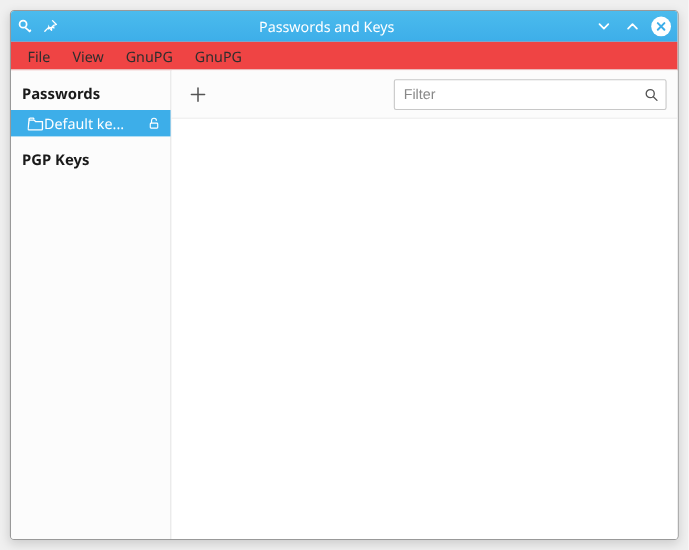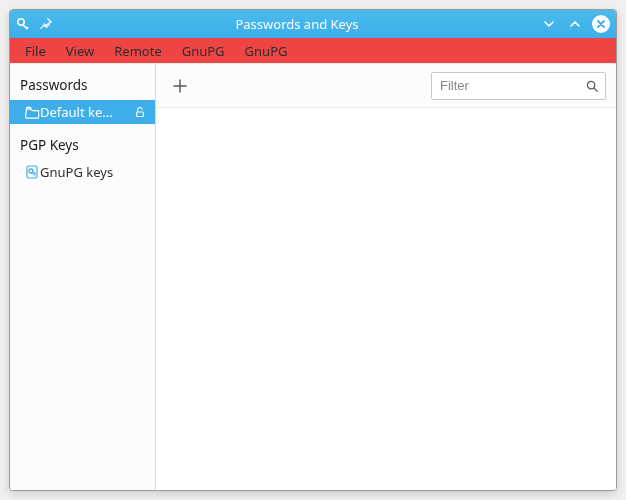--- a/index.html
+++ b/index.html
@@ -63,21 +63,21 @@
 
   
   .sidebar {
     width: 146px;
     background: #fcfcfc;
     border-right: 1px solid #d9d9d9;
     padding-top: 6px;
     display: flex; flex-direction: column;
   }
   .sidebar .section-header {
-    font-weight: 400;
+    font-weight: 700;
     font-size: 13.5px;
     padding: 6px 10px 6px 10px;
     color: #1a1a1a;
   }
   .sidebar .section-header.spaced { margin-top: 6px; }
   .sidebar .item {
     display: flex; align-items: center;
     height: 24px;
     padding: 0 8px 0 14px;
     gap: 0;
@@ -110,21 +110,21 @@
   }
   .add-btn {
     width: 28px; height: 28px;
     display: flex; align-items: center; justify-content: center;
     cursor: pointer;
     color: #555;
   }
   .toolbar-spacer { flex: 1; }
   .filter-wrap {
     position: relative;
-    width: 175px;
+    width: 248px;
   }
   .filter-input {
     width: 100%;
     height: 28px;
     border: 1px solid #c8c8c8;
     border-radius: 2px;
     padding: 0 28px 0 8px;
     font-size: 13px;
     background: #ffffff;
     color: #333;
@@ -178,21 +178,20 @@
         <svg width="10" height="10" viewBox="0 0 10 10">
             <path d="M2 2 L8 8 M8 2 L2 8" stroke="#3daee9" stroke-width="1.8" stroke-linecap="round"></path>
           </svg>
       </span>
     </div>
   </div>
 
   <div class="menubar">
     <span class="menu-item">File</span>
     <span class="menu-item">View</span>
-    <span class="menu-item">Remote</span>
     <span class="menu-item">GnuPG</span>
     <span class="menu-item">GnuPG</span>
   </div>
 
   <div class="body">
 
     <div class="sidebar">
 
       <div class="section-header">Passwords</div>
       <div class="item selected">
@@ -204,30 +203,20 @@
         <span class="item-label">Default ke...</span>
         <span class="trailing-icon">
           <svg width="12" height="12" viewBox="0 0 16 16">
               <path d="M5 8 V5 a3 3 0 0 1 6 0" fill="none" stroke="#fff" stroke-width="1.4"></path>
               <rect x="3.5" y="8" width="9" height="6" rx="1" fill="none" stroke="#fff" stroke-width="1.4"></rect>
             </svg>
         </span>
       </div>
 
       <div class="section-header spaced">PGP Keys</div>
-      <div class="item">
-        <span class="item-icon">
-          <svg width="16" height="16" viewBox="0 0 16 16">
-            <rect x="3" y="2" width="10" height="12" rx="1.5" fill="#fff" stroke="#3daee9" stroke-width="1.2"></rect>
-            <circle cx="7" cy="7" r="2" fill="none" stroke="#3daee9" stroke-width="1.3"></circle>
-            <path d="M8.5 8.5 L11 11 M10 10 L11 9" stroke="#3daee9" stroke-width="1.3" stroke-linecap="round"></path>
-          </svg>
-        </span>
-        <span class="item-label">GnuPG keys</span>
-      </div>
 
     </div>
 
     <div class="main">
       <div class="toolbar">
         <span class="add-btn">
           <svg width="18" height="18" viewBox="0 0 18 18">
               <path d="M9 3 V15 M3 9 H15" stroke="#555" stroke-width="1.4" stroke-linecap="round"></path>
             </svg>
         </span>

